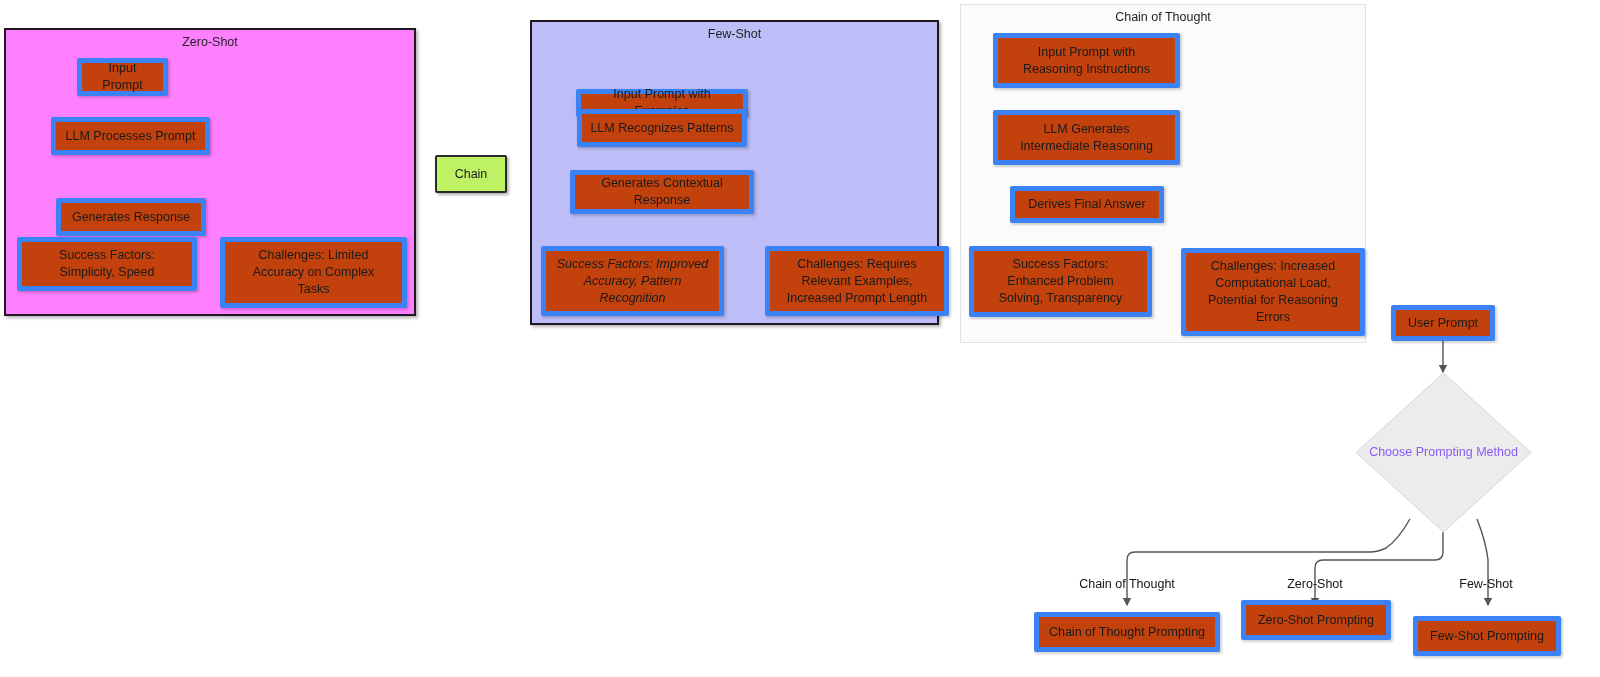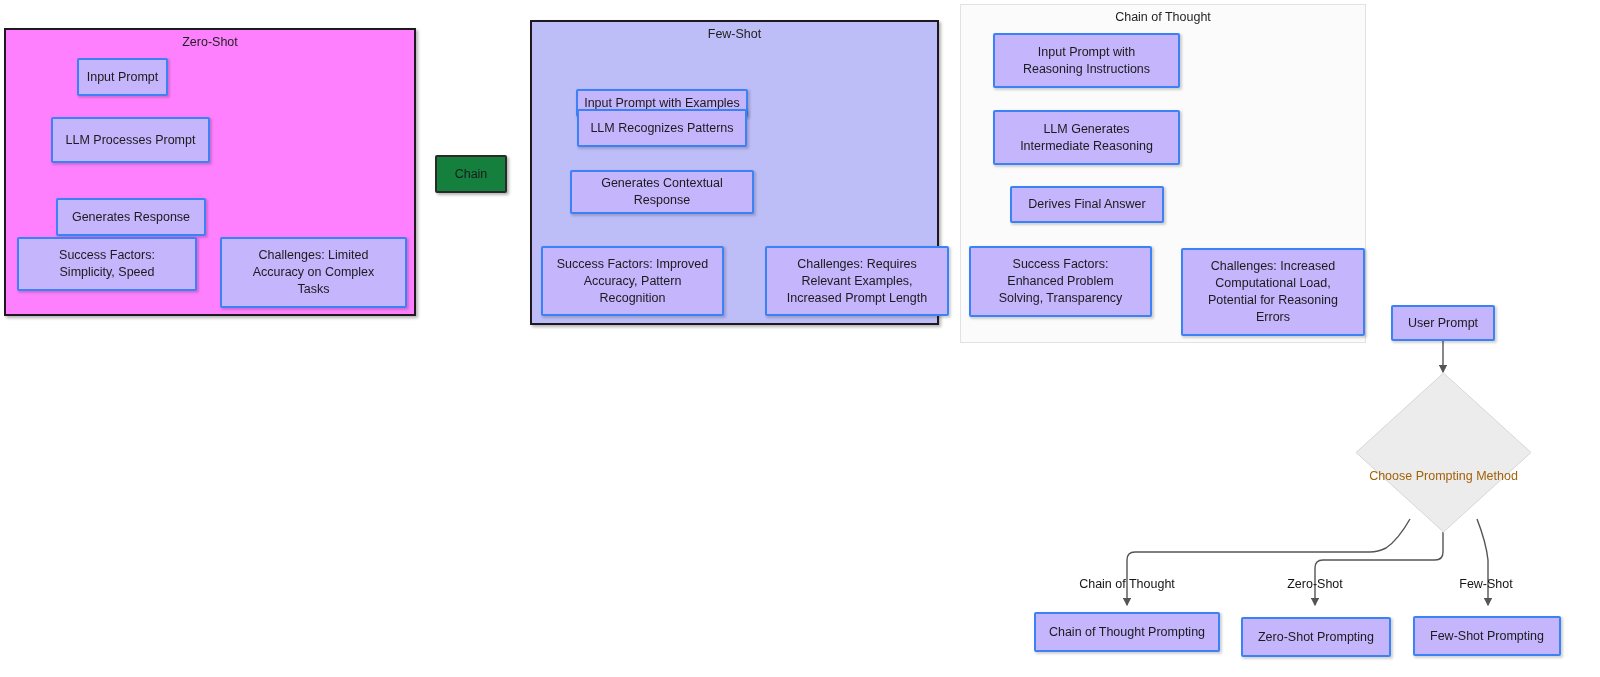--- a/index.html
+++ b/index.html
@@ -48,52 +48,51 @@
   }
   .panel-cot {
     background: #fbfbfb;
     border: 1px solid #e2e2e2;
   }
 
   
   .node {
     position: absolute;
     box-sizing: border-box;
-    background: #c4b5fd;
-    border: 2px solid #3b82f6;
+    background: #c2410c;
+    border: 5px solid #3b82f6;
     border-radius: 2px;
     display: flex;
     align-items: center;
     justify-content: center;
     text-align: center;
     font-size: 12.5px;
     line-height: 17px;
     color: #1b1b1b;
     box-shadow: 1.5px 1.5px 2.5px rgba(0,0,0,0.18);
     padding: 2px 6px;
   }
   .node.dark {
     border: 2px solid #2a2a2a;
-    background: #15803d;
+    background: #bef264;
     box-shadow: 2px 2px 3px rgba(0,0,0,0.30);
   }
 
   
   .diamond-wrap {
     position: absolute;
   }
   .diamond-wrap svg { display: block; overflow: visible; }
   .diamond-label {
     position: absolute;
     left: 0; right: 0;
     text-align: center;
     font-size: 12.5px;
-    color: #a16207;
+    color: #8b5cf6;
     white-space: nowrap;
-    margin-top: 24px;
   }
 
   
   #edges {
     position: absolute;
     left: 0; top: 0;
     width: 1600px;
     height: 677px;
     pointer-events: none;
   }
@@ -150,21 +149,21 @@
   </svg>
 
   <div class="panel panel-zeroshot" style="left:4px; top:28px; width:412px; height:288px;">
     <div class="panel-title">Zero-Shot</div>
   </div>
 
   <div class="node" style="left:77px; top:58px; width:91px; height:38px;">
     <span>Input Prompt</span>
   </div>
 
-  <div class="node" style="left:51px; top:117px; width:159px; height:46px;text-align:center;">
+  <div class="node" style="left:51px; top:117px; width:159px; height:38px;text-align:center;">
     <span>LLM Processes Prompt</span>
   </div>
 
   <div class="node" style="left:56px; top:177px; width:150px; height:38px;margin-top:21px;">
     <span>Generates Response</span>
   </div>
 
   <div class="node" style="left:17px; top:237px; width:180px; height:54px; flex-direction:column;">
     <span>Success Factors:</span>
     <span>Simplicity, Speed</span>
@@ -190,21 +189,21 @@
 
   <div class="node" style="left:577px; top:109px; width:170px; height:38px;">
     <span>LLM Recognizes Patterns</span>
   </div>
 
   <div class="node" style="left:570px; top:170px; width:184px; height:44px; flex-direction:column;">
     <span>Generates Contextual</span>
     <span>Response</span>
   </div>
 
-  <div class="node" style="left:541px; top:246px; width:183px; height:70px; flex-direction:column;">
+  <div class="node" style="left:541px; top:246px; width:183px; height:70px; flex-direction:column;font-style:italic;">
     <span>Success Factors: Improved</span>
     <span>Accuracy, Pattern</span>
     <span>Recognition</span>
   </div>
 
   <div class="node" style="left:744px; top:246px; width:184px; height:70px; flex-direction:column;margin-left:21px;">
     <span>Challenges: Requires</span>
     <span>Relevant Examples,</span>
     <span>Increased Prompt Length</span>
   </div>
@@ -252,21 +251,21 @@
   </div>
 
   <div class="edge-label" style="left:1127px; top:577px;">Chain of Thought</div>
   <div class="edge-label" style="left:1315px; top:577px;">Zero-Shot</div>
   <div class="edge-label" style="left:1486px; top:577px;">Few-Shot</div>
 
   <div class="node" style="left:1034px; top:612px; width:186px; height:40px;">
     <span>Chain of Thought Prompting</span>
   </div>
 
-  <div class="node" style="left:1241px; top:617px; width:150px; height:40px;">
+  <div class="node" style="left:1241px; top:600px; width:150px; height:40px;">
     <span>Zero-Shot Prompting</span>
   </div>
 
   <div class="node" style="left:1413px; top:616px; width:148px; height:40px;">
     <span>Few-Shot Prompting</span>
   </div>
 
 </div>
 
 </body></html>

